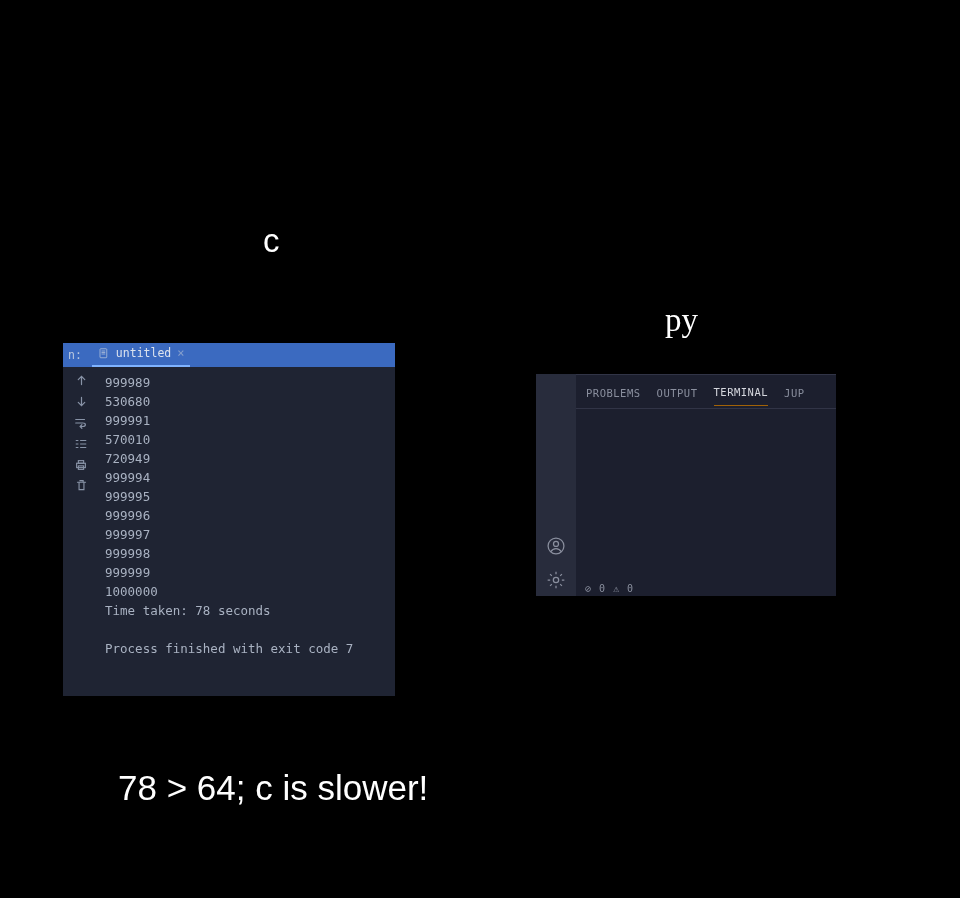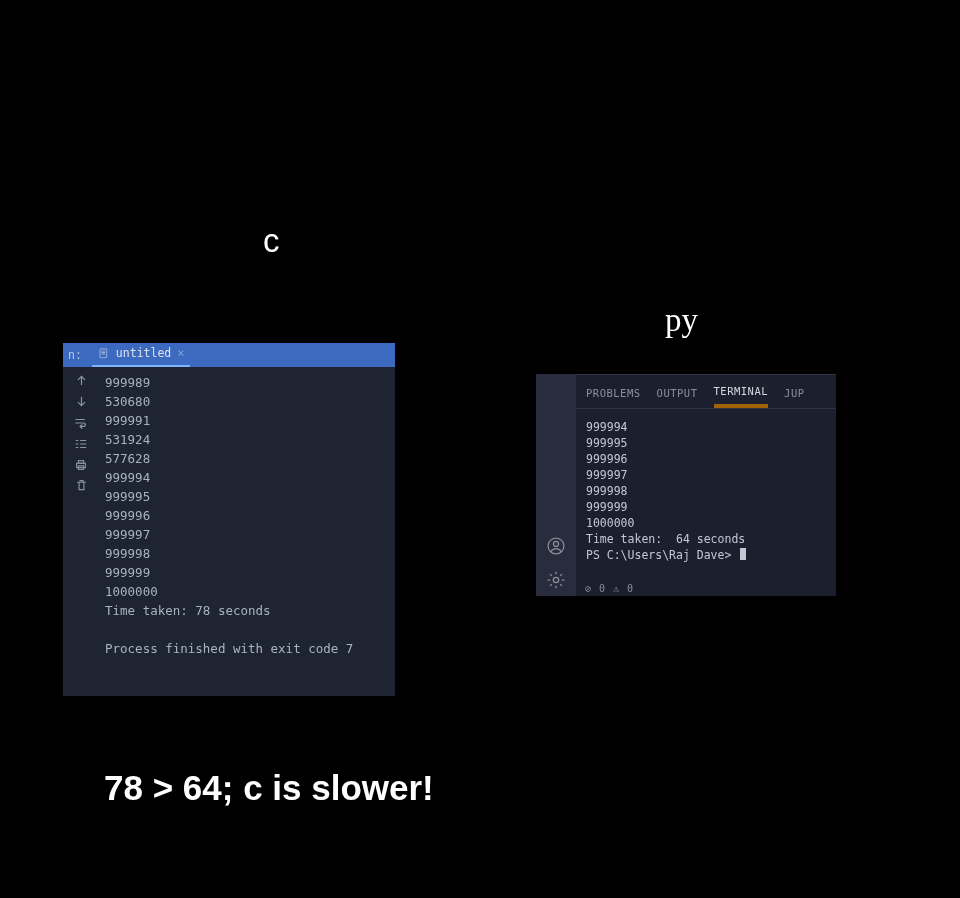--- a/index.html
+++ b/index.html
@@ -160,21 +160,21 @@
       font-size: 10.5px;
       letter-spacing: 0.5px;
       margin-top: 4px;
     }
     .py-tabs .ptab {
       cursor: pointer;
       padding: 5px 0 7px 0;
     }
     .py-tabs .ptab.active {
       color: #d5d7de;
-      border-bottom: 4px solid #a16207;
+      border-bottom: 1px solid #a16207;
     }
     .py-term {
       padding: 10px 10px 4px 10px;
       line-height: 16px;
       color: #c4c8d3;
       white-space: pre;
     }
     .py-cursor {
       display: inline-block;
       width: 6px;
@@ -189,23 +189,23 @@
       left: 41px;
       color: #8a8f9e;
       font-size: 10px;
       letter-spacing: 1px;
       margin-left: 8px;
     }
     
     .punchline {
       position: absolute;
       top: 768px;
-      left: 104px;
+      left: 118px;
       font-size: 35px;
-      font-weight: 700;
+      font-weight: 400;
     }
 
     svg { display: block; }
   </style>
 </head>
 <body>
 
 <div class="meme-title">
 </div>
 
@@ -259,22 +259,22 @@
       </span>
       <span class="gicon">
         <svg viewBox="0 0 16 16" width="13" height="13">
             <path d="M3 4 H13 M5 4 V13 H11 V4 M6 2 H10 V4" fill="none" stroke="#8893a7" stroke-width="1.4" stroke-linecap="round"></path>
           </svg>
       </span>
     </div>
     <div class="c-console"><span>999989</span>
 <span>530680</span>
 <span>999991</span>
-<span>531924</span>
-<span>577628</span>
+<span>570010</span>
+<span>720949</span>
 <span>999994</span>
 <span>999995</span>
 <span>999996</span>
 <span>999997</span>
 <span>999998</span>
 <span>999999</span>
 <span>1000000</span>
 <span>Time taken: 78 seconds</span>
 <span></span>
 <span>Process finished with exit code 7</span></div>
@@ -297,26 +297,17 @@
         </svg>
     </span>
   </div>
   <div class="py-panel">
     <div class="py-tabs">
       <span class="ptab">PROBLEMS</span>
       <span class="ptab">OUTPUT</span>
       <span class="ptab active">TERMINAL</span>
       <span class="ptab">JUP</span>
     </div>
-    <div class="py-term"><span>999994</span>
-<span>999995</span>
-<span>999996</span>
-<span>999997</span>
-<span>999998</span>
-<span>999999</span>
-<span>1000000</span>
-<span>Time taken:  64 seconds</span>
-<span>PS C:\Users\Raj Dave&gt; </span><span class="py-cursor"></span></div>
   </div>
   <div class="py-statusicons">⊘ 0 ⚠ 0</div>
 </div>
 
 <div class="punchline">78 &gt; 64; c is slower!</div>
 
 </body></html>

